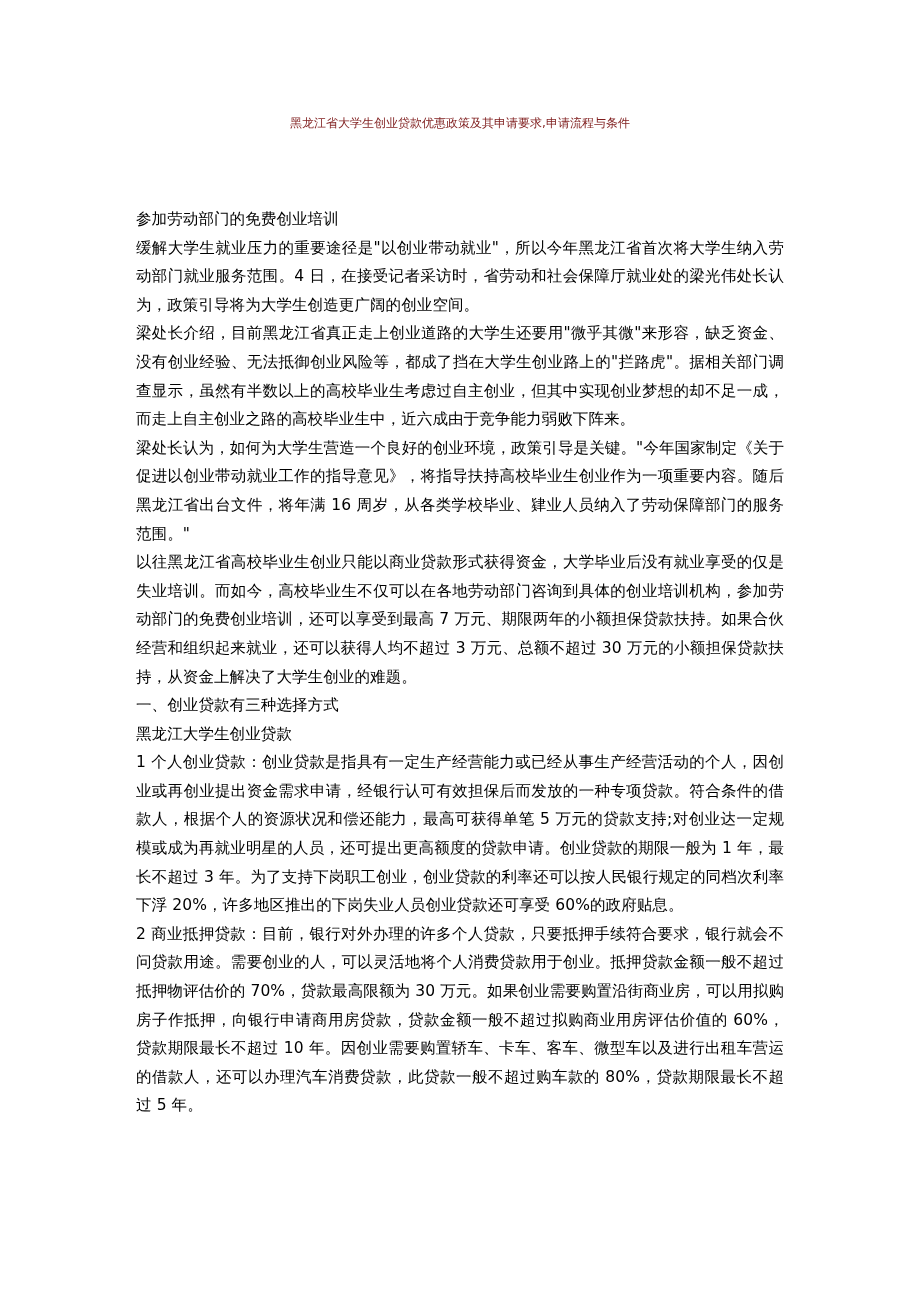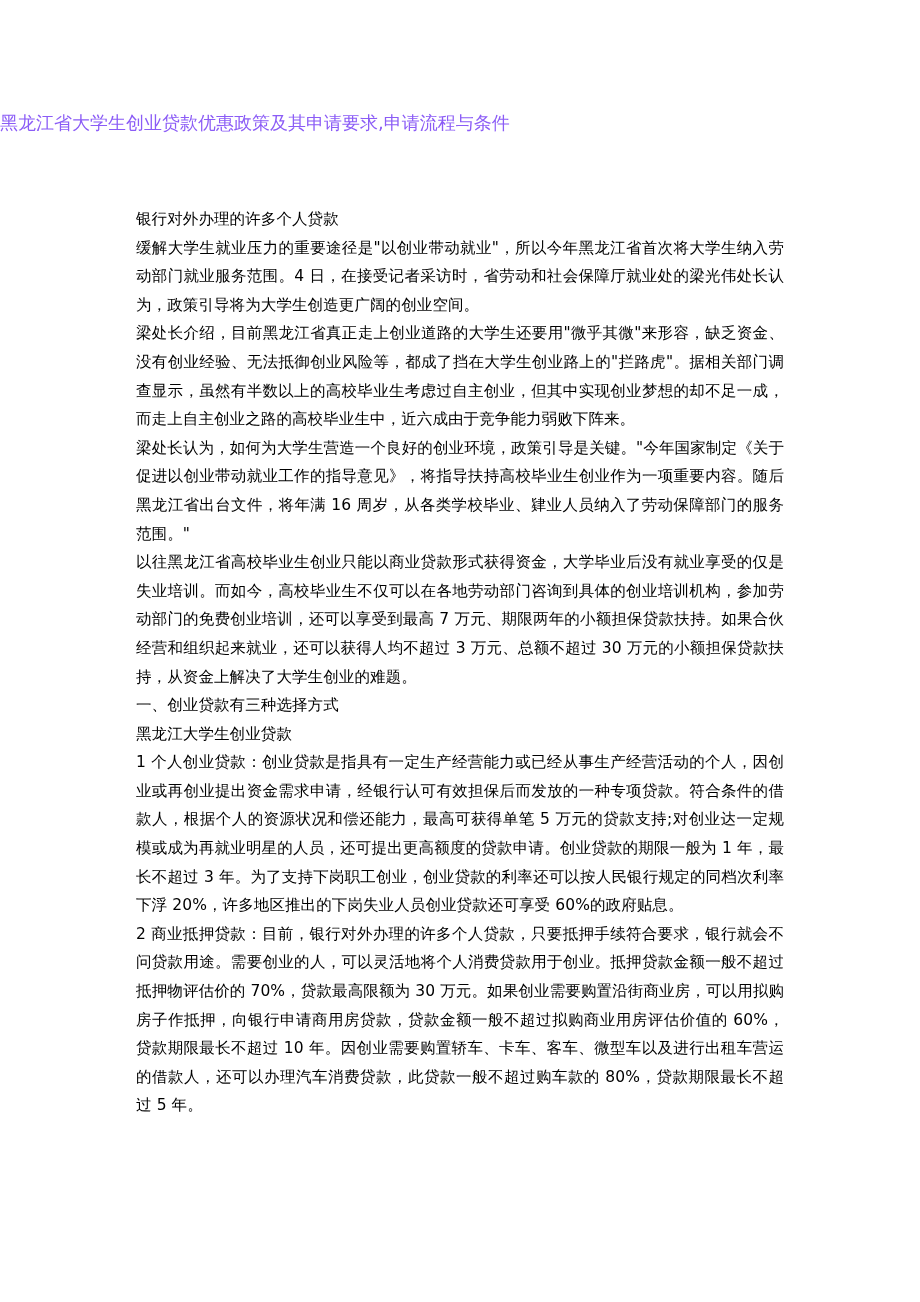--- a/index.html
+++ b/index.html
@@ -20,25 +20,25 @@
     height: 1302px;
     box-sizing: border-box;
     padding: 0;
     overflow: hidden;
   }
   .doc-title {
     position: absolute;
     top: 112px;
     left: 0;
     width: 920px;
-    text-align: left;
-    font-size: 18px;
+    text-align: center;
+    font-size: 12px;
     line-height: 22px;
     font-weight: 400;
-    color: #8b5cf6;
+    color: #7f1d1d;
   }
   .body-block {
     position: absolute;
     top: 205px;
     left: 136px;
     width: 648px;
   }
   .para {
     font-size: 15.5px;
     line-height: 28.6px;
@@ -50,21 +50,21 @@
   }
 </style>
 </head>
 <body>
 
 <div class="page">
 
   <div class="doc-title">黑龙江省大学生创业贷款优惠政策及其申请要求,申请流程与条件</div>
 
   <div class="body-block">
-    <p class="para">银行对外办理的许多个人贷款</p>
+    <p class="para">参加劳动部门的免费创业培训</p>
     <p class="para">缓解大学生就业压力的重要途径是"以创业带动就业"，所以今年黑龙江省首次将大学生纳入劳动部门就业服务范围。4 日，在接受记者采访时，省劳动和社会保障厅就业处的梁光伟处长认为，政策引导将为大学生创造更广阔的创业空间。</p>
     <p class="para">梁处长介绍，目前黑龙江省真正走上创业道路的大学生还要用"微乎其微"来形容，缺乏资金、没有创业经验、无法抵御创业风险等，都成了挡在大学生创业路上的"拦路虎"。据相关部门调查显示，虽然有半数以上的高校毕业生考虑过自主创业，但其中实现创业梦想的却不足一成，而走上自主创业之路的高校毕业生中，近六成由于竞争能力弱败下阵来。</p>
     <p class="para">梁处长认为，如何为大学生营造一个良好的创业环境，政策引导是关键。"今年国家制定《关于促进以创业带动就业工作的指导意见》，将指导扶持高校毕业生创业作为一项重要内容。随后黑龙江省出台文件，将年满 16 周岁，从各类学校毕业、肄业人员纳入了劳动保障部门的服务范围。"</p>
     <p class="para">以往黑龙江省高校毕业生创业只能以商业贷款形式获得资金，大学毕业后没有就业享受的仅是失业培训。而如今，高校毕业生不仅可以在各地劳动部门咨询到具体的创业培训机构，参加劳动部门的免费创业培训，还可以享受到最高 7 万元、期限两年的小额担保贷款扶持。如果合伙经营和组织起来就业，还可以获得人均不超过 3 万元、总额不超过 30 万元的小额担保贷款扶持，从资金上解决了大学生创业的难题。</p>
     <p class="para">一、创业贷款有三种选择方式</p>
     <p class="para">黑龙江大学生创业贷款</p>
     <p class="para">1 个人创业贷款：创业贷款是指具有一定生产经营能力或已经从事生产经营活动的个人，因创业或再创业提出资金需求申请，经银行认可有效担保后而发放的一种专项贷款。符合条件的借款人，根据个人的资源状况和偿还能力，最高可获得单笔 5 万元的贷款支持;对创业达一定规模或成为再就业明星的人员，还可提出更高额度的贷款申请。创业贷款的期限一般为 1 年，最长不超过 3 年。为了支持下岗职工创业，创业贷款的利率还可以按人民银行规定的同档次利率下浮 20%，许多地区推出的下岗失业人员创业贷款还可享受 60%的政府贴息。</p>
     <p class="para">2 商业抵押贷款：目前，银行对外办理的许多个人贷款，只要抵押手续符合要求，银行就会不问贷款用途。需要创业的人，可以灵活地将个人消费贷款用于创业。抵押贷款金额一般不超过抵押物评估价的 70%，贷款最高限额为 30 万元。如果创业需要购置沿街商业房，可以用拟购房子作抵押，向银行申请商用房贷款，贷款金额一般不超过拟购商业用房评估价值的 60%，贷款期限最长不超过 10 年。因创业需要购置轿车、卡车、客车、微型车以及进行出租车营运的借款人，还可以办理汽车消费贷款，此贷款一般不超过购车款的 80%，贷款期限最长不超过 5 年。</p>
   </div>
 

